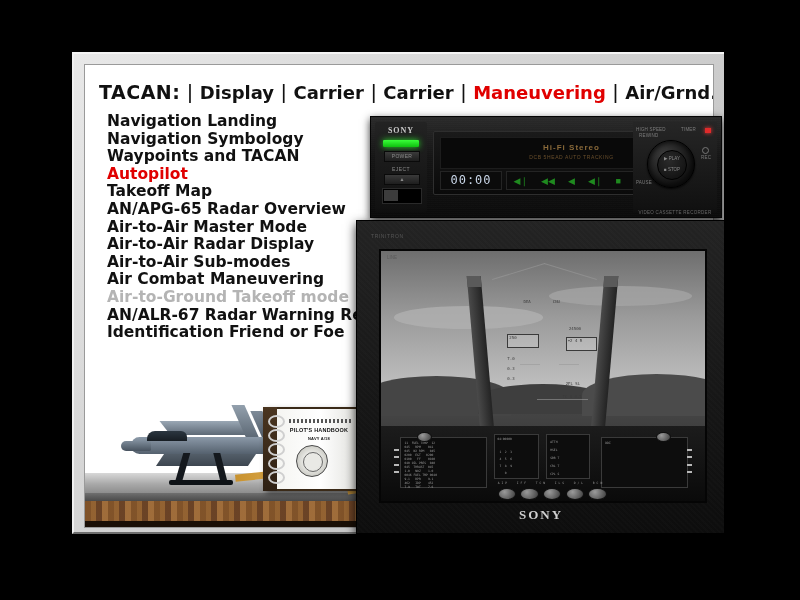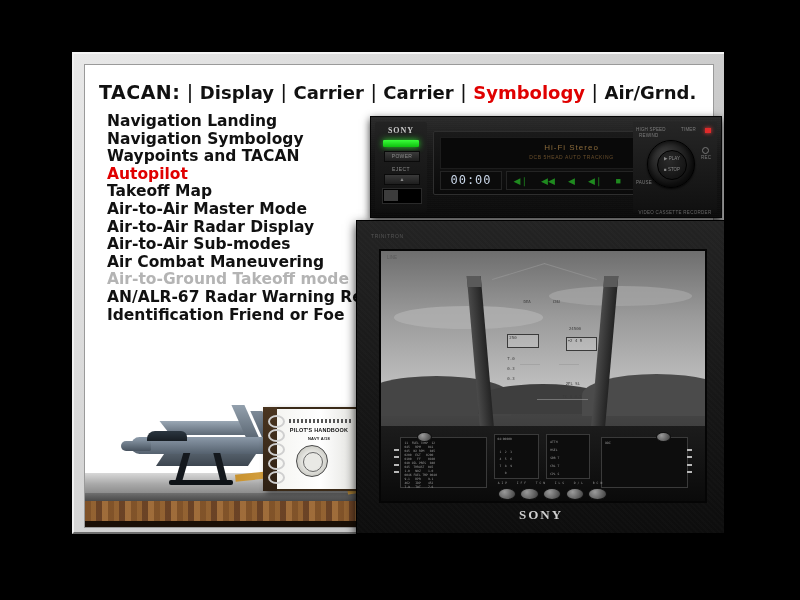--- a/index.html
+++ b/index.html
@@ -114,21 +114,21 @@
   #vcr-left .slot{position:absolute;left:7px;top:66px;width:38px;height:14px;background:#000;
     border:1px solid #2a2a2a;}
   #vcr-left .slot:before{content:"";position:absolute;left:1px;top:1px;width:14px;height:11px;
     background:#3c3c3c;}
 
   #vcr-disp{position:absolute;left:62px;top:14px;width:275px;height:62px;
     background:linear-gradient(180deg,#1a1a1a,#0a0a0a);border:1px solid #2e2e2e;border-radius:2px;}
   #vcr-scr{position:absolute;left:6px;top:5px;right:6px;height:30px;background:#090909;
     border:1px solid #1c1c1c;}
   #vcr-scr .hifi{position:absolute;left:0;top:5px;width:100%;text-align:center;
-    font-size:8px;font-weight:normal;color:#8a6a3a;letter-spacing:1px;}
+    font-size:8px;font-weight:bold;color:#8a6a3a;letter-spacing:1px;}
   #vcr-scr .sub{position:absolute;left:0;top:16px;width:100%;text-align:center;
     font-size:5px;color:#6a4f2c;letter-spacing:.6px;}
   #vcr-ctr{position:absolute;left:6px;top:39px;width:60px;height:17px;background:#0b0b0b;
     border:1px solid #242424;color:#c9d6e8;font-family:"DejaVu Sans Mono",monospace;
     font-size:12px;text-align:center;line-height:17px;letter-spacing:1px;}
   #vcr-tr{position:absolute;left:72px;top:39px;right:6px;height:17px;background:#0b0b0b;
     border:1px solid #242424;display:flex;align-items:center;justify-content:space-around;
     color:#1f8a1f;font-size:9px;}
   #vcr-tr span.on{color:#3dff3d;}
 
@@ -213,32 +213,33 @@
 
       <div id="topics">
         <span class="tlabel">TACAN:</span>
         <span class="tsep">|</span>
         <span class="titem">Display</span>
         <span class="tsep">|</span>
         <span class="titem">Carrier</span>
         <span class="tsep">|</span>
         <span class="titem">Carrier</span>
         <span class="tsep">|</span>
-        <span class="titem active">Symbology</span>
+        <span class="titem active">Maneuvering</span>
         <span class="tsep">|</span>
         <span class="titem">Air/Grnd.</span>
 
       </div>
 
       <div id="toplist">
         <div class="litem">Navigation Landing</div>
         <div class="litem">Navigation Symbology</div>
         <div class="litem">Waypoints and TACAN</div>
         <div class="litem sel">Autopilot</div>
         <div class="litem">Takeoff Map</div>
+        <div class="litem">AN/APG-65 Radar Overview</div>
         <div class="litem">Air-to-Air Master Mode</div>
         <div class="litem">Air-to-Air Radar Display</div>
         <div class="litem">Air-to-Air Sub-modes</div>
         <div class="litem">Air Combat Maneuvering</div>
         <div class="litem dis">Air-to-Ground Takeoff mode</div>
         <div class="litem">AN/ALR-67 Radar Warning Receiver</div>
         <div class="litem">Identification Friend or Foe</div>
       </div>
 
       <div id="deskwrap">

